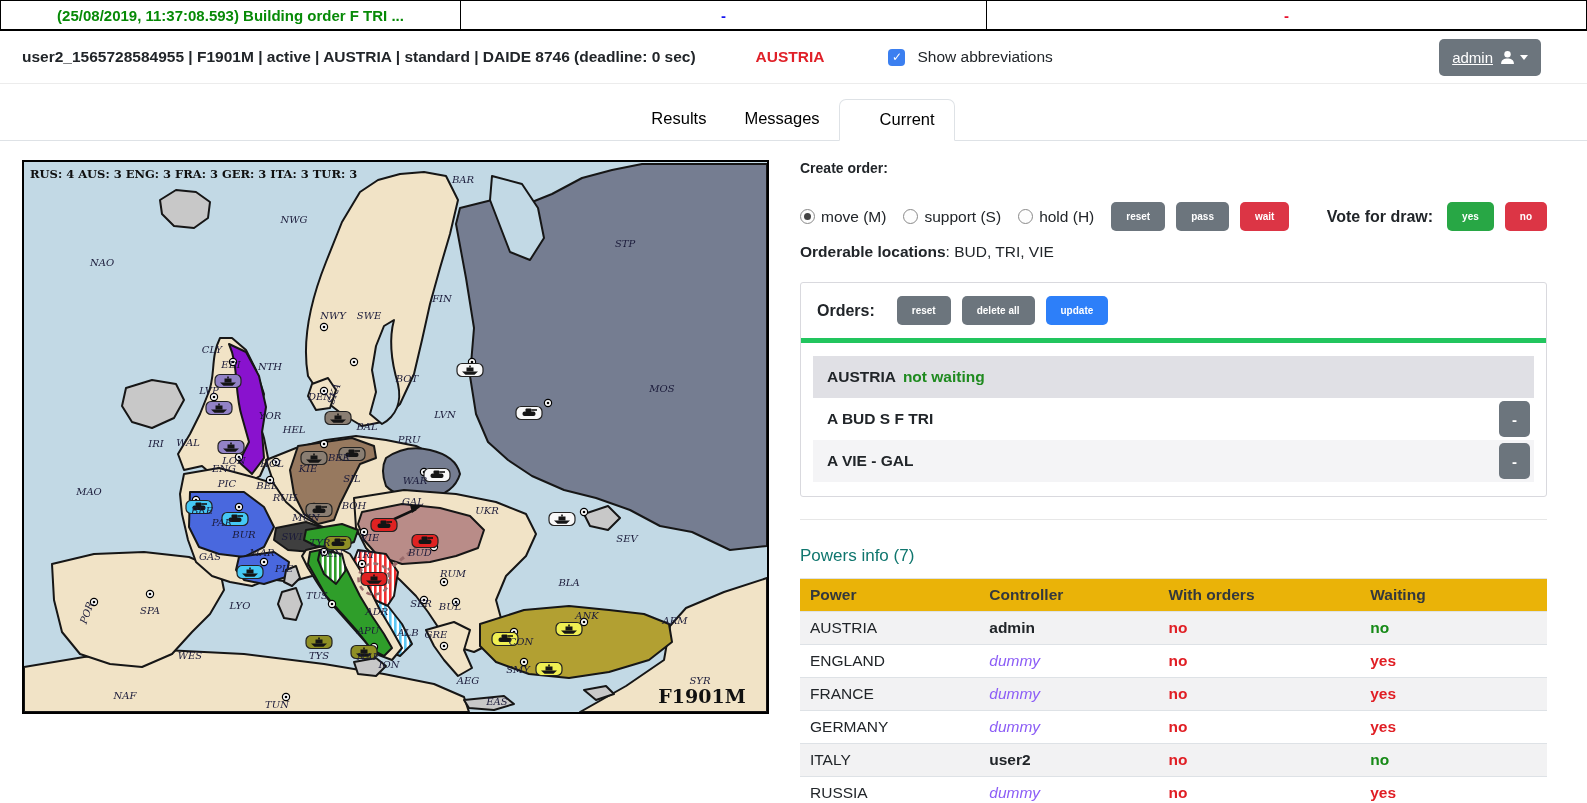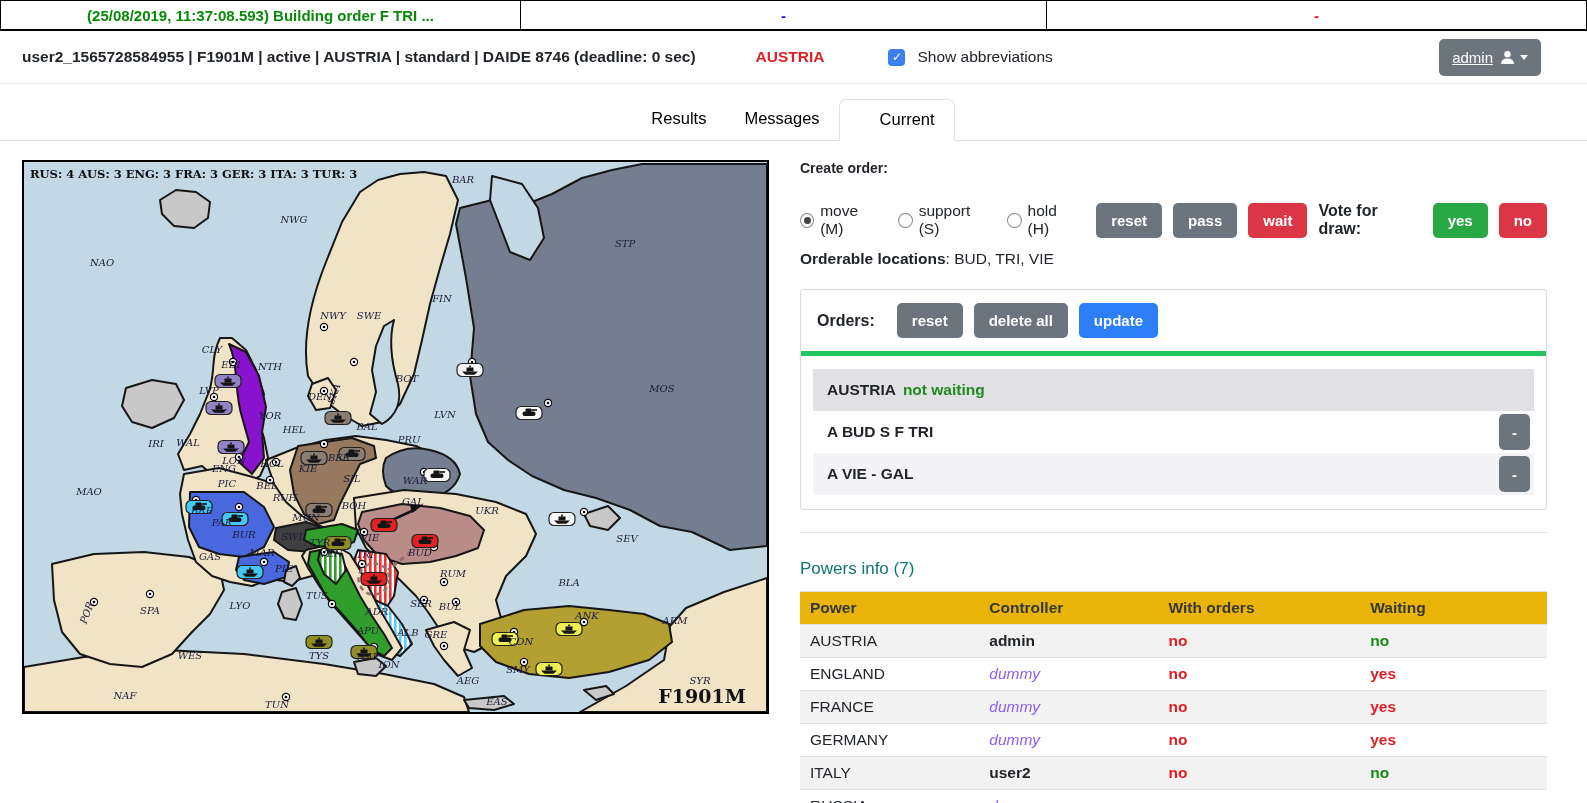--- a/index.html
+++ b/index.html
@@ -4,21 +4,21 @@
 <style>
   * { margin:0; padding:0; box-sizing:border-box; }
   html,body { width:1587px; height:803px; background:#fff; overflow:hidden;
     font-family:"Liberation Sans","DejaVu Sans",sans-serif; color:#212529; }
 
   
   .statusbar { display:flex; height:31px; border:1px solid #000; border-bottom:2px solid #000; background:#fff; }
   .statusbar .cell { display:flex; align-items:center; justify-content:center;
      font-size:15px; font-weight:bold; border-right:1px solid #000; }
   .statusbar .cell:last-child { border-right:none; }
-  .cell-log   { width:520px; color:#078a07; }
+  .cell-log   { width:460px; color:#078a07; }
   .cell-mid   { width:526px; color:#1616f0; }
   .cell-right { flex:1; color:#e8112d; }
 
   
   .header { display:flex; align-items:center; height:53px; padding:0 46px 0 22px; border-bottom:1px solid #ececec; }
   .game-info { font-size:15.5px; font-weight:bold; }
   .header-power { font-size:15.5px; font-weight:bold; color:#e02028; margin-left:60px; }
   .abbrev { display:flex; align-items:center; margin-left:64px; }
   .checkbox { width:17px; height:17px; border-radius:4px; background:#3b7ff0; color:#fff;
      font-size:12px; font-weight:bold; display:flex; align-items:center; justify-content:center; cursor:pointer; }
@@ -39,21 +39,21 @@
   .map-wrap { width:747px; height:554px; border:2px solid #000; flex:none; background:#c2d9e5; }
   .right { flex:1; margin-left:31px; min-width:0; }
 
   
   .co-title { font-size:14px; font-weight:bold; margin-bottom:26px; }
   .co-row { display:flex; align-items:center; }
   .radio { display:flex; align-items:center; margin-right:17px; font-size:15.5px; cursor:pointer; }
   .rdot { width:15px; height:15px; border-radius:50%; border:1px solid #8a8a8a; background:#fdfdfd;
      margin-right:6px; display:flex; align-items:center; justify-content:center; }
   .radio.sel .rdot::after { content:""; width:7px; height:7px; border-radius:50%; background:#444; }
-  .btn { border:none; border-radius:5px; color:#fff; font-size:15px; font-weight:600;
+  .btn { border:none; border-radius:5px; color:#fff; font-size:10px; font-weight:600;
      padding:9px 15px; margin-right:11px; cursor:pointer; }
   .btn-gray { background:#6c757d; } .btn-red { background:#dc3545; }
   .btn-green { background:#28a745; } .btn-blue { background:#2d7ff9; }
   .vote-label { font-size:16px; font-weight:bold; margin:0 14px 0 auto; }
   .orderable { font-size:15.5px; margin-top:12px; }
   .orderable b { font-weight:bold; }
 
   
   .orders-card { border:1px solid #d9d9de; border-radius:3px; margin-top:21px; }
   .orders-head { display:flex; align-items:center; padding:13px 16px; border-bottom:5px solid #22c55e; }

